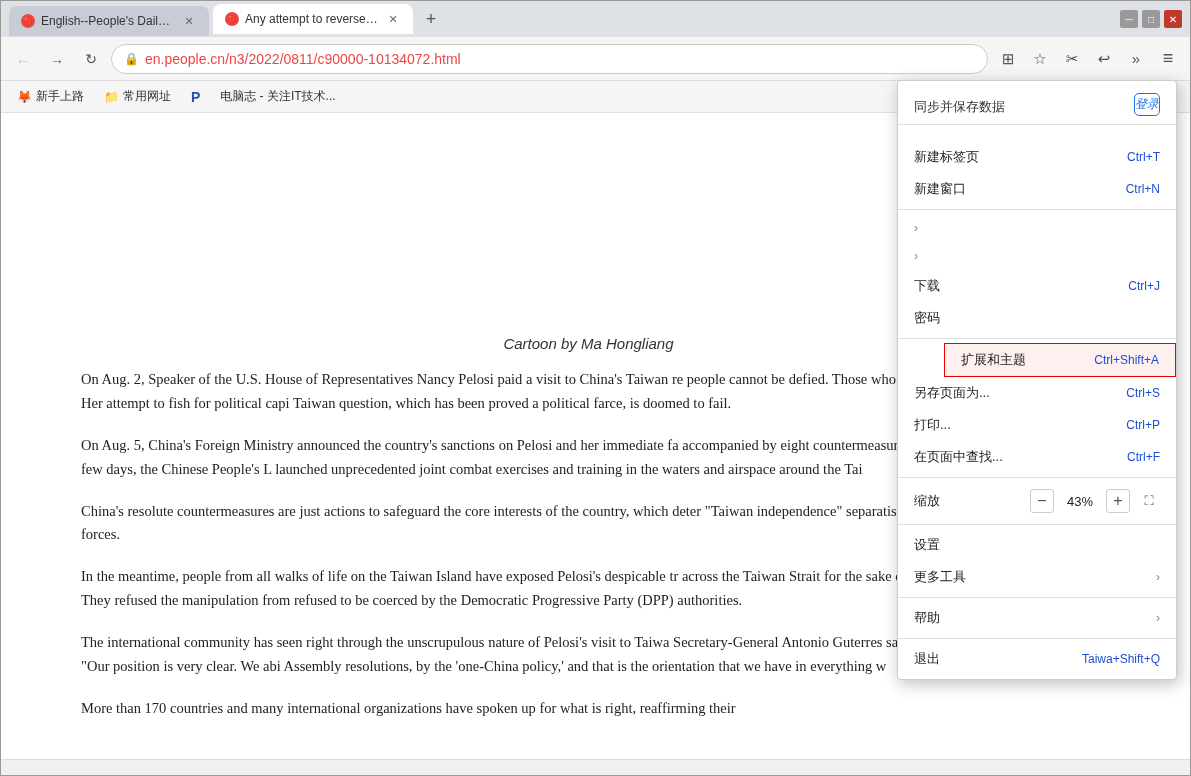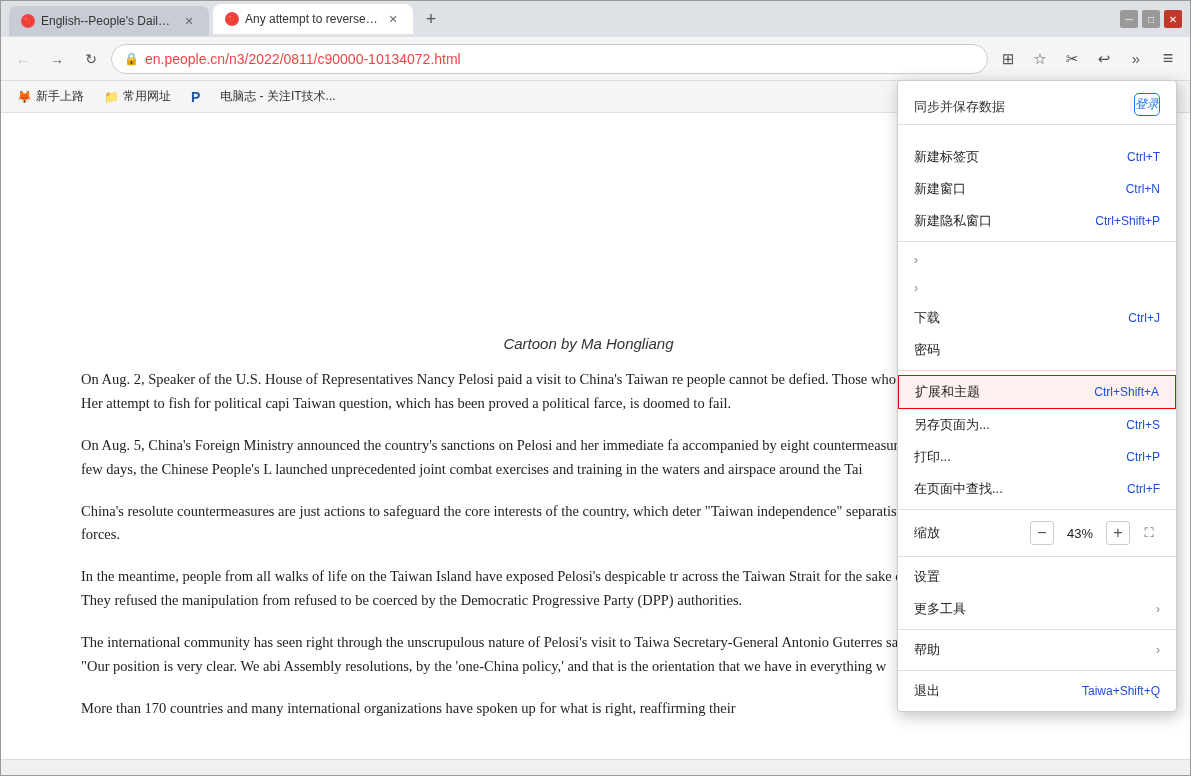--- a/index.html
+++ b/index.html
@@ -318,20 +318,21 @@
       padding: 7px 16px;
       font-size: 13px;
       color: #222;
       cursor: pointer;
       position: relative;
     }
 
     .menu-item.highlighted {
       background: #fff0f0;
       border: 1px solid #e00;
+      margin-left: 46px;
     }
 
     .menu-item-label { flex: 1; }
 
     .menu-item-shortcut {
       color: #1d4ed8;
       font-size: 12px;
       margin-left: 20px;
     }
 
@@ -530,24 +531,20 @@
 
     <div id="menu-items-container">
         <div class="menu-item">
           <span class="menu-item-label">新建标签页</span>
           <span class="menu-item-shortcut">Ctrl+T</span>
         </div>
         <div class="menu-item">
           <span class="menu-item-label">新建窗口</span>
           <span class="menu-item-shortcut">Ctrl+N</span>
         </div>
-        <div class="menu-item">
-          <span class="menu-item-label">新建隐私窗口</span>
-          <span class="menu-item-shortcut">Ctrl+Shift+P</span>
-        </div>
         <div class="menu-divider"></div>
         <div class="menu-item">
           <span class="menu-item-arrow">›</span>
         </div>
         <div class="menu-item">
           <span class="menu-item-arrow">›</span>
         </div>
         <div class="menu-item">
           <span class="menu-item-label">下载</span>
           <span class="menu-item-shortcut">Ctrl+J</span>

